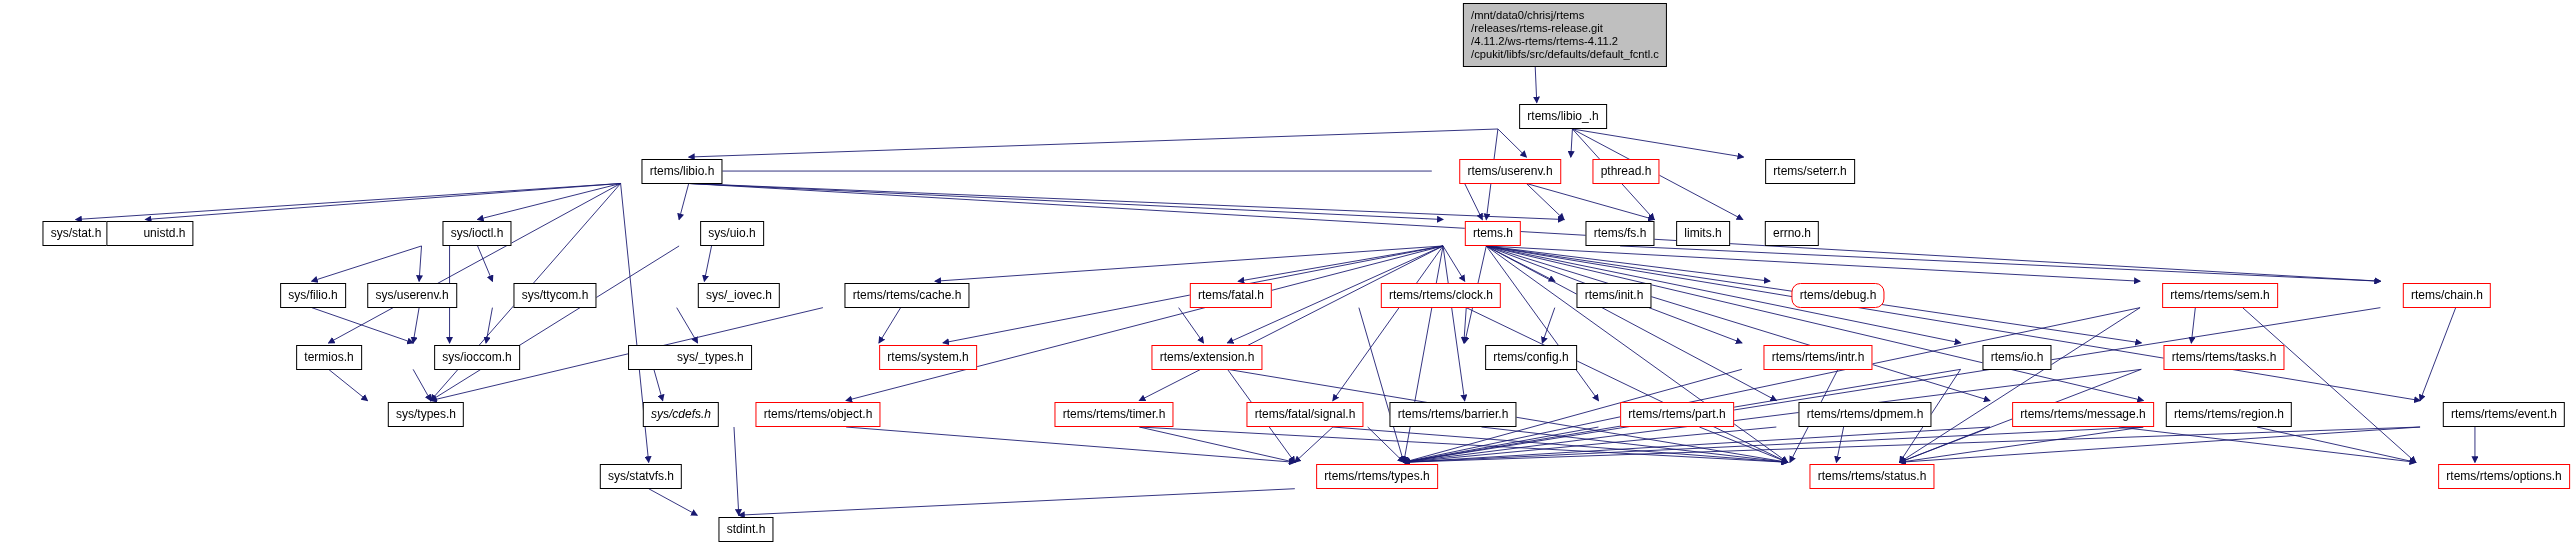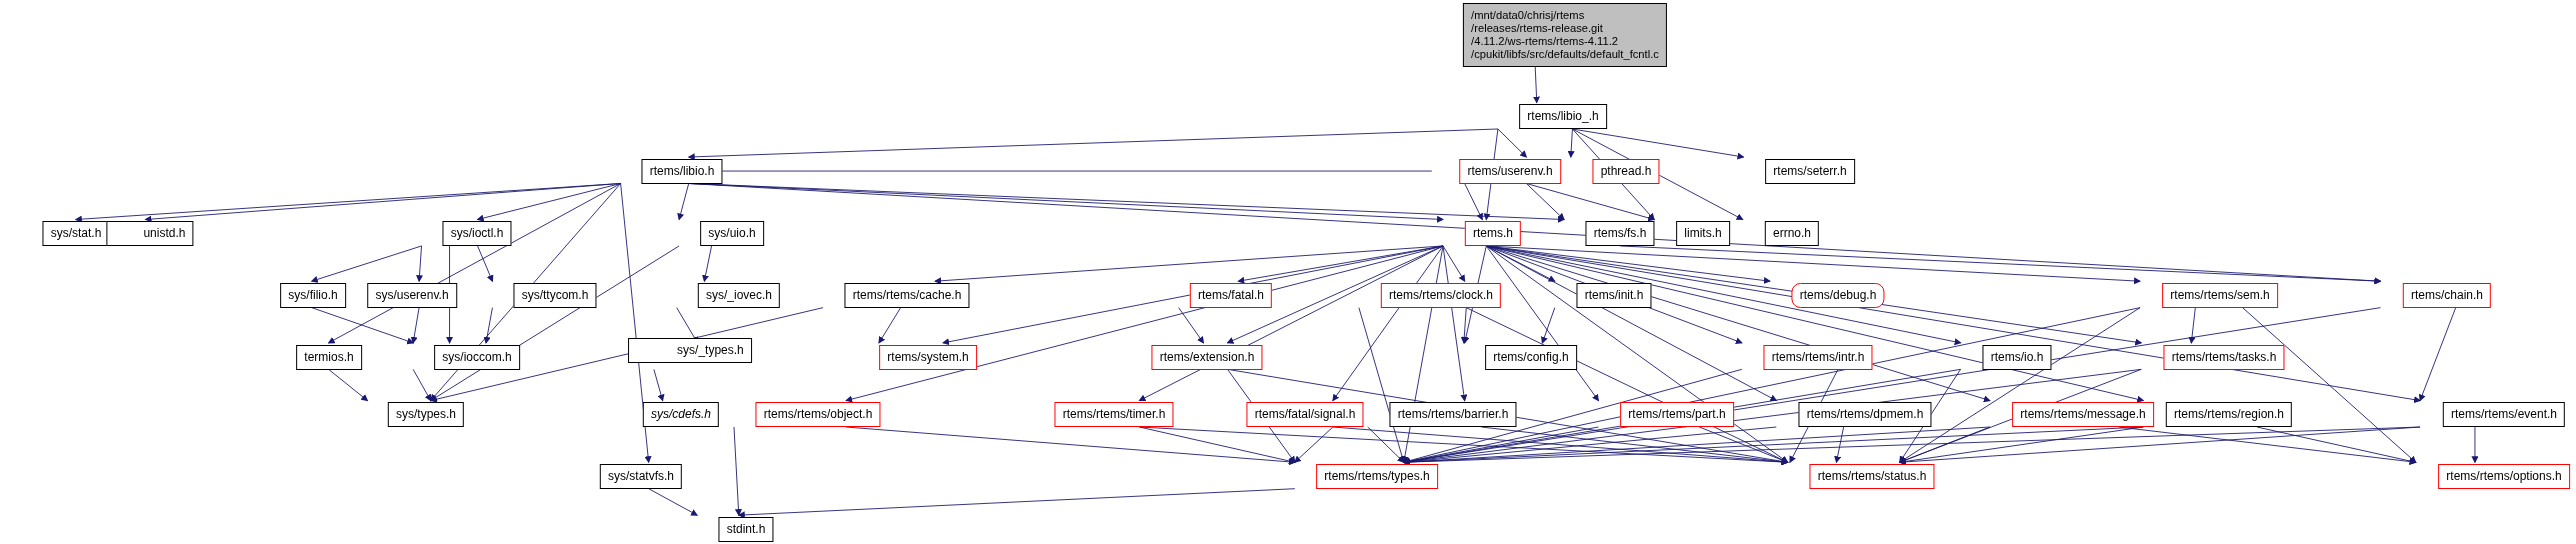--- a/index.html
+++ b/index.html
@@ -213,21 +213,21 @@
     </div>
     <div class="node red" style="left: 2419px; top: 283px;">
       <div>rtems/chain.h</div>
     </div>
     <div class="node" style="left: 301px; top: 345px;">
       <div>termios.h</div>
     </div>
     <div class="node" style="left: 449px; top: 345px;">
       <div>sys/ioccom.h</div>
     </div>
-    <div class="node" style="left: 662px; top: 338px; padding-left: 48px;">
+    <div class="node" style="left: 662px; top: 345px; padding-left: 48px;">
       <div>sys/_types.h</div>
     </div>
     <div class="node red" style="left: 900px; top: 345px;">
       <div>rtems/system.h</div>
     </div>
     <div class="node red" style="left: 1179px; top: 345px;">
       <div>rtems/extension.h</div>
     </div>
     <div class="node" style="left: 1503px; top: 345px;">
       <div>rtems/config.h</div>

